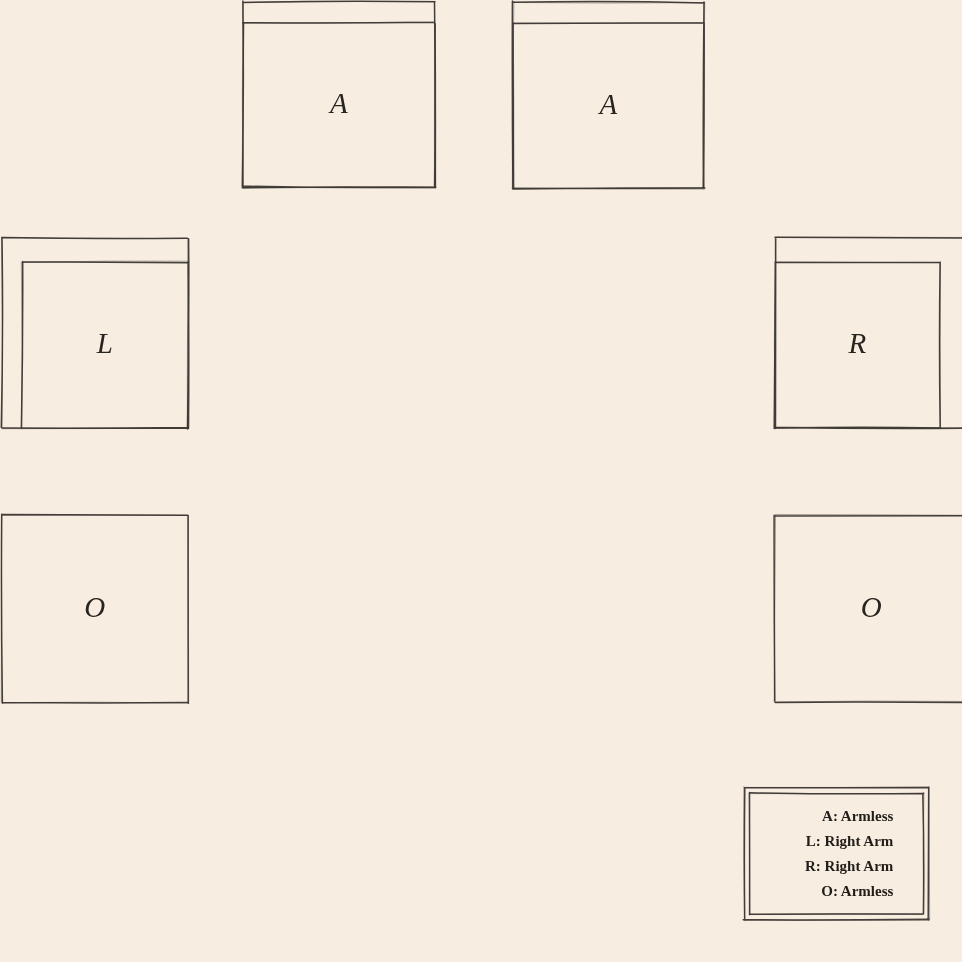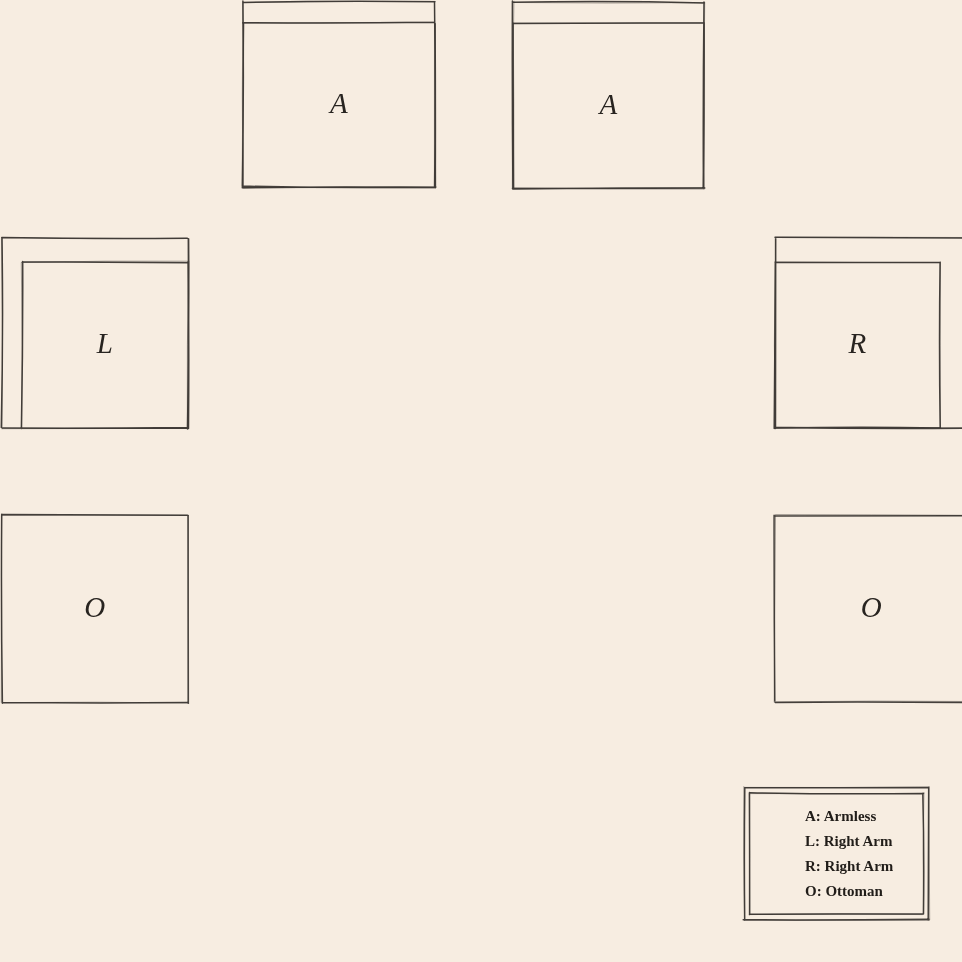--- a/index.html
+++ b/index.html
@@ -29,20 +29,21 @@
     font-size: 29px;
     font-weight: 500;
     color: #282420;
     letter-spacing: 0.5px;
     white-space: nowrap;
     user-select: none;
   }
   #legend {
     position: absolute;
     box-sizing: border-box;
+    text-align: right;
   }
   #legend-entries {
     position: absolute;
     left: 61px;
     top: 17px;
   }
   .legend-entry {
     font-family: "Liberation Serif", serif;
     font-size: 15px;
     font-weight: 600;
@@ -66,16 +67,16 @@
   <div class="module-label" style="left: 105px; top: 345px; color: rgb(40, 36, 32);">L</div>
   <div class="module-label" style="left: 857.5px; top: 345px; color: rgb(40, 36, 32);">R</div>
   <div class="module-label" style="left: 95px; top: 609px; color: rgb(40, 36, 32);">O</div>
   <div class="module-label" style="left: 871.5px; top: 608.5px; color: rgb(40, 36, 32);">O</div>
 
   <div id="legend" style="left: 744px; top: 787px; width: 185px; height: 133px;">
     <div id="legend-entries">
       <div class="legend-entry">A: Armless</div>
       <div class="legend-entry">L: Right Arm</div>
       <div class="legend-entry">R: Right Arm</div>
-      <div class="legend-entry">O: Ottoman</div>
+      <div class="legend-entry">O: Armless</div>
     </div>
   </div>
 </div>
 
 </body></html>

